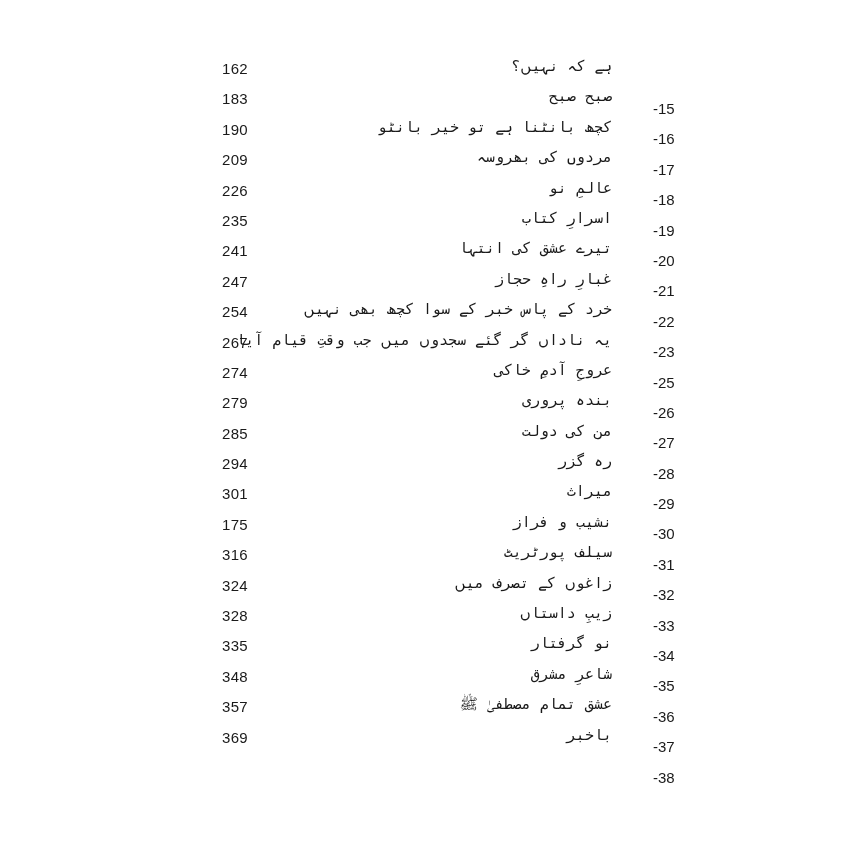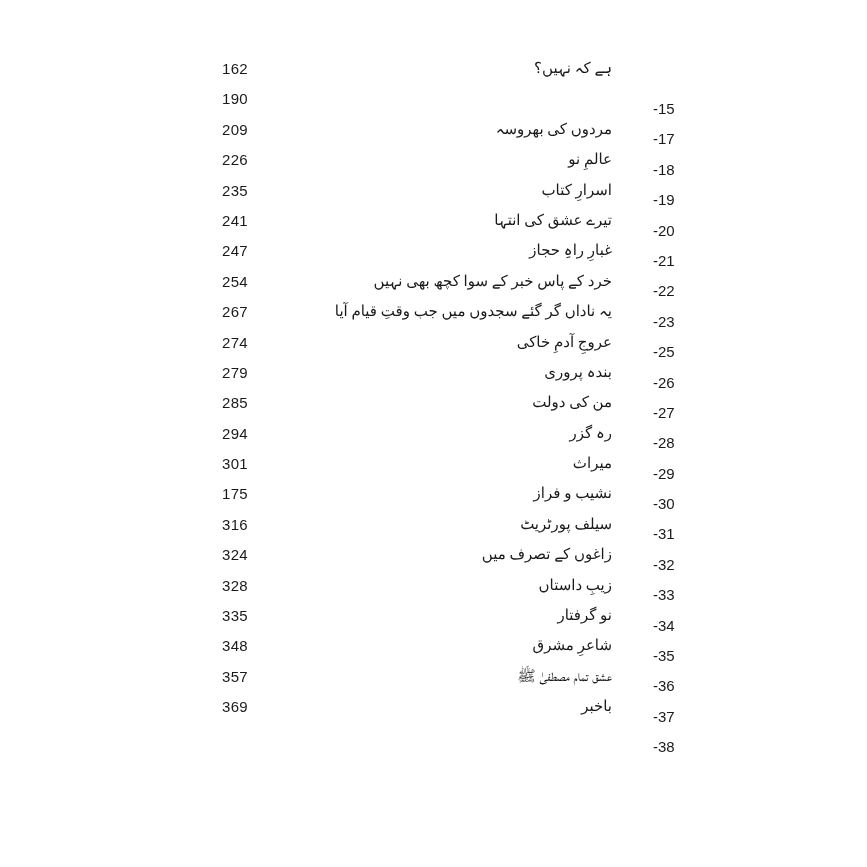--- a/index.html
+++ b/index.html
@@ -44,36 +44,42 @@
       margin-top: 40px;
     }
     .item-title {
       position: absolute;
       right: 255px;
       top: 1px;
       direction: rtl;
       unicode-bidi: embed;
       text-align: right;
       white-space: nowrap;
-      font-family: Liberation Serif, serif;
+      font-family: Liberation Mono, monospace;
       font-size: 15px;
       line-height: 26px;
     }
   </style>
 </head>
 <body>
 
 <div id="toc">
   <div class="toc-row">
     <span class="page-num">162</span>
     <span class="item-title">ہے کہ نہیں؟</span>
     <span class="item-num">-15</span>
   </div>
   <div class="toc-row">
+    <span class="page-num">183</span>
+    <span class="item-title">صبح صبح</span>
+    <span class="item-num">-16</span>
+  </div>
+  <div class="toc-row">
     <span class="page-num">190</span>
+    <span class="item-title">کچھ بانٹنا ہے تو خیر بانٹو</span>
     <span class="item-num">-17</span>
   </div>
   <div class="toc-row">
     <span class="page-num">209</span>
     <span class="item-title">مردوں کی بھروسہ</span>
     <span class="item-num">-18</span>
   </div>
   <div class="toc-row">
     <span class="page-num">226</span>
     <span class="item-title">عالمِ نو</span>

